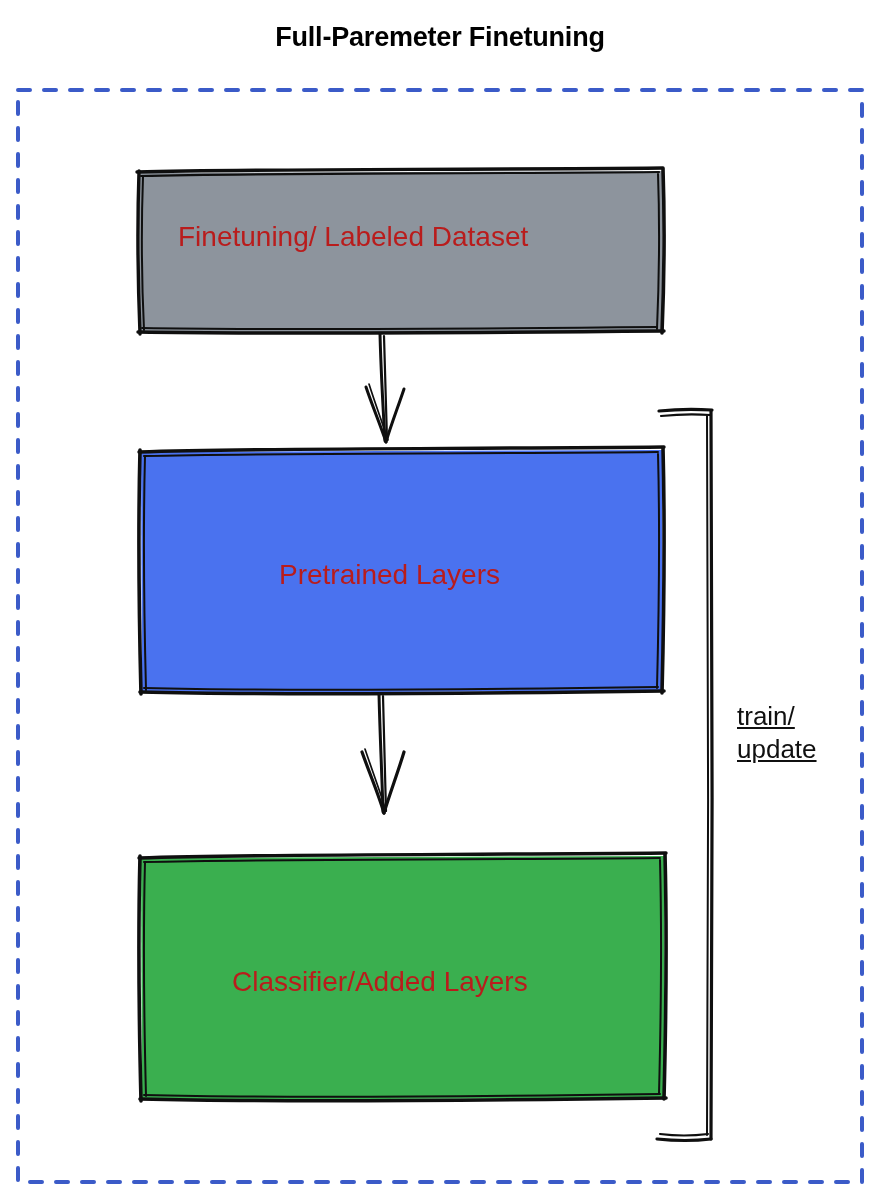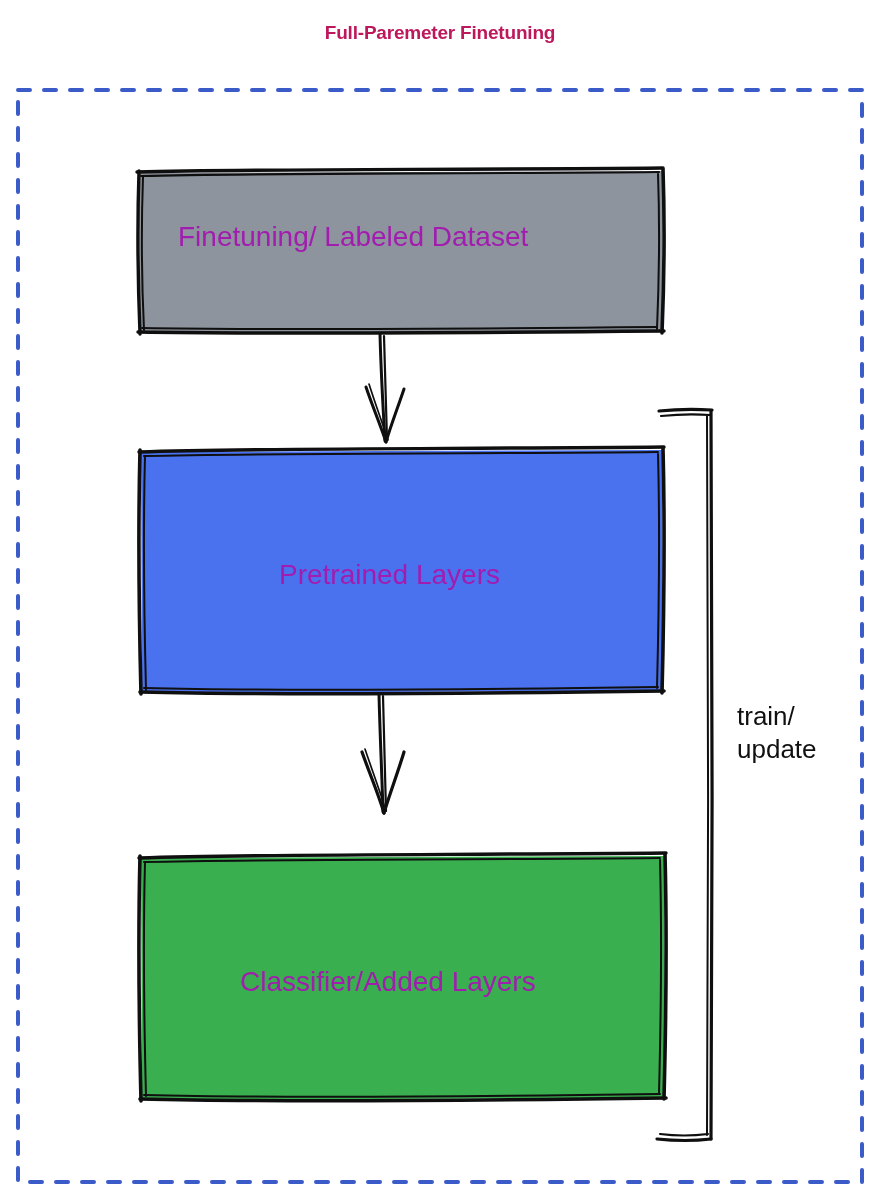--- a/index.html
+++ b/index.html
@@ -21,32 +21,32 @@
     width: 880px;
     height: 1200px;
   }
   .diagram-title {
     position: absolute;
     left: 0;
     top: 22px;
     width: 880px;
     text-align: center;
     font-family: "Liberation Sans", sans-serif;
-    font-size: 19px;
+    font-size: 27px;
     font-weight: 700;
-    color: #be185d;
+    color: #000000;
     letter-spacing: -0.2px;
     white-space: nowrap;
   }
   .node-label {
     position: absolute;
     font-family: "Liberation Sans", sans-serif;
     font-size: 28px;
     font-weight: 400;
-    color: #a21caf;
+    color: #b91c1c;
     white-space: nowrap;
     line-height: 1.18;
   }
   .edge-label {
     position: absolute;
     font-family: "Liberation Sans", sans-serif;
     font-size: 26px;
     font-weight: 400;
     color: #101010;
     line-height: 1.25;
@@ -128,20 +128,20 @@
     <path d="M707,416 C709,602 708,928 707,1135" fill="none" stroke="#0f0f0f" stroke-width="2" stroke-linecap="round"></path>
     <path d="M711,1139 C694,1141 676,1141 657,1139" fill="none" stroke="#0f0f0f" stroke-width="3.2" stroke-linecap="round"></path>
     <path d="M708,1134 C692,1136 676,1136 660,1134" fill="none" stroke="#0f0f0f" stroke-width="2.2" stroke-linecap="round"></path>
   </g>
 </svg>
 
 <div class="node-label" style="left:178px; top:220px;">Finetuning/ Labeled Dataset</div>
 
 <div class="node-label" style="left:279px; top:558px;">Pretrained Layers</div>
 
-<div class="node-label" style="left:232px; top:965px;margin-left:8px;">Classifier/Added Layers</div>
+<div class="node-label" style="left:232px; top:965px;">Classifier/Added Layers</div>
 
-<div class="edge-label" style="left:737px; top:700px;">train/
+<div class="edge-label" style="left:737px; top:700px;text-decoration:underline;">train/
 update</div>
 
 <div class="hit" style="left:138px; top:170px; width:525px; height:162px;"></div>
 <div class="hit" style="left:140px; top:450px; width:523px; height:243px;"></div>
 <div class="hit" style="left:140px; top:855px; width:525px; height:245px;"></div>
 
 </body></html>

